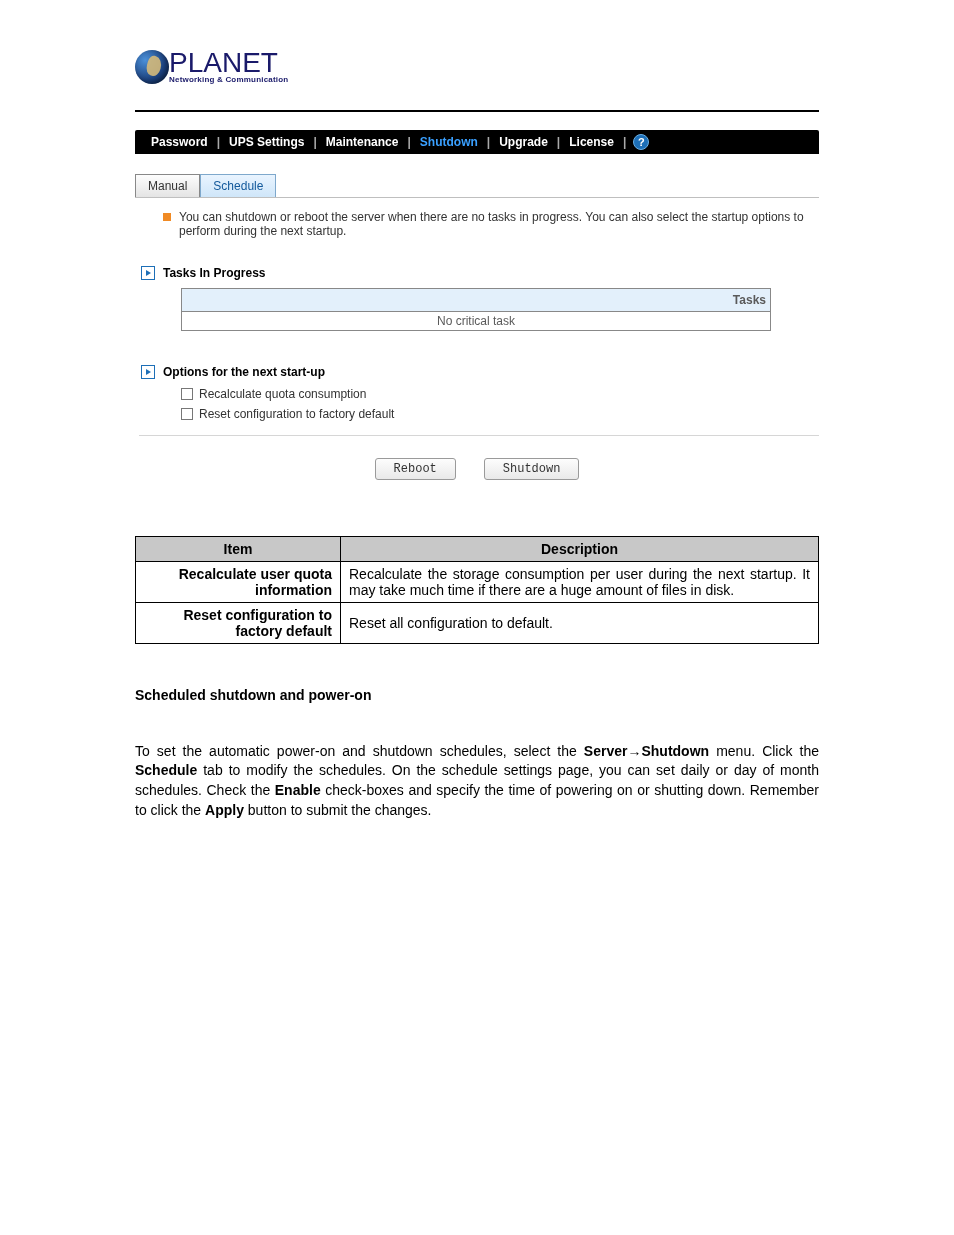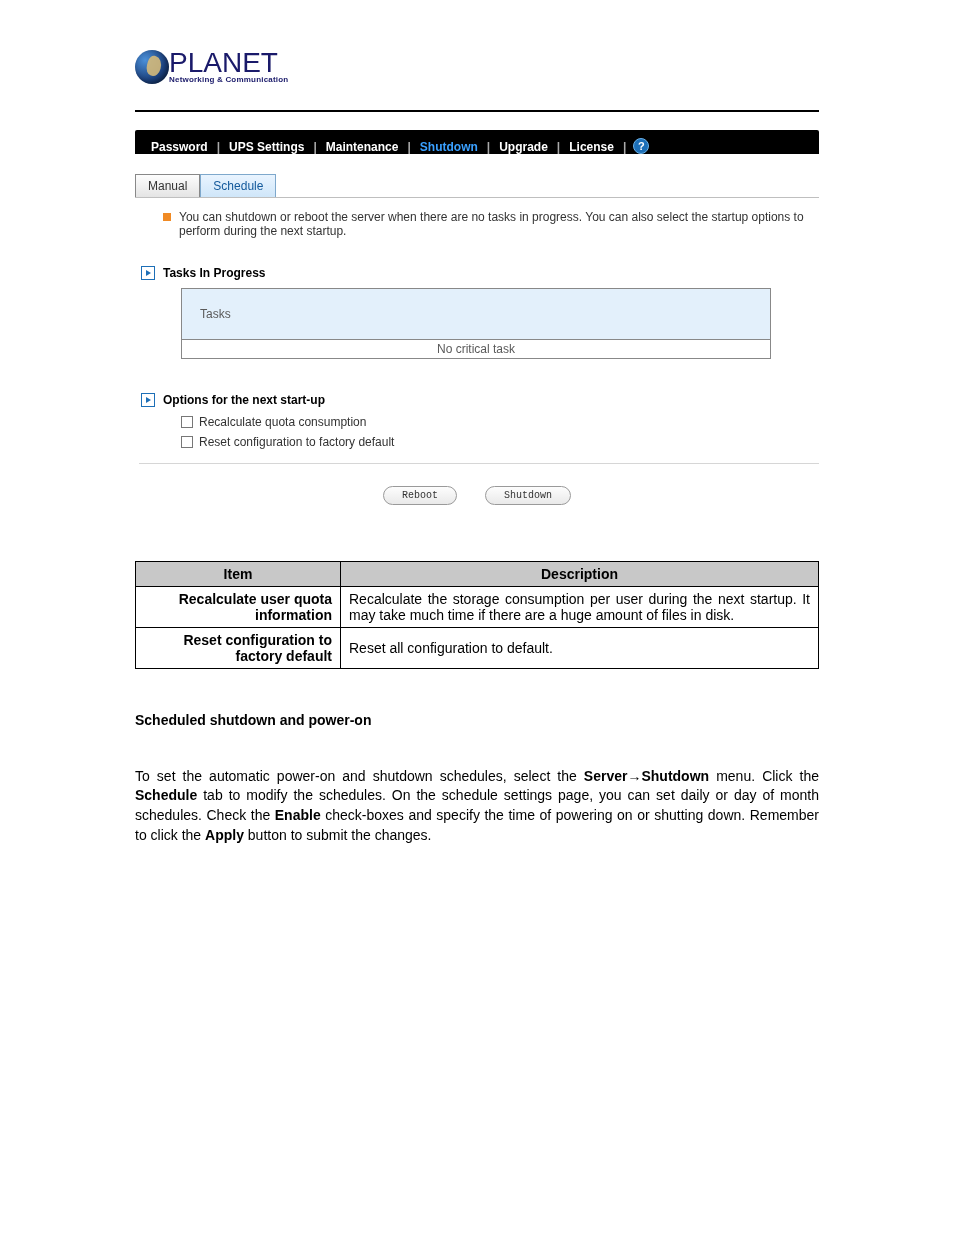--- a/index.html
+++ b/index.html
@@ -56,21 +56,21 @@
     border-top: 2px solid #000;
     margin: 0 0 18px 0;
   }
 
   
   .navbar {
     background: #000;
     color: #fff;
     height: 24px;
     display: flex;
-    align-items: flex-end;
+    align-items: center;
     padding: 0 8px;
     font-size: 12px;
     font-weight: bold;
     border-radius: 2px 2px 0 0;
   }
   .nav-item {
     color: #fff;
     padding: 0 8px;
     cursor: pointer;
   }
@@ -161,23 +161,23 @@
   .tasks-table {
     margin: 0 0 34px 46px;
     width: 590px;
     border-collapse: collapse;
     font-size: 12px;
     color: #5a5a5a;
   }
   .tasks-table th {
     background: #e3f0fb;
     border: 1px solid #888;
-    font-weight: normal;
-    padding: 18px;
-    text-align: left;
+    font-weight: bold;
+    padding: 4px;
+    text-align: right;
   }
   .tasks-table td {
     border: 1px solid #888;
     padding: 2px;
     text-align: center;
   }
 
   .options-box {
     margin: 0 0 14px 46px;
     font-size: 12px;
@@ -203,25 +203,25 @@
   }
 
   .btn-row {
     display: flex;
     justify-content: center;
     gap: 28px;
     margin-bottom: 56px;
   }
   .btn {
     font-family: "Courier New", monospace;
-    font-size: 10px;
+    font-size: 12px;
     padding: 3px 18px;
     background: linear-gradient(#fdfdfd, #e9e9e9);
     border: 1px solid #9a9a9a;
-    border-radius: 10px;
+    border-radius: 3px;
     cursor: pointer;
     color: #333;
   }
 
   
   .desc-table {
     width: 100%;
     border-collapse: collapse;
     font-size: 14px;
     margin-bottom: 42px;

